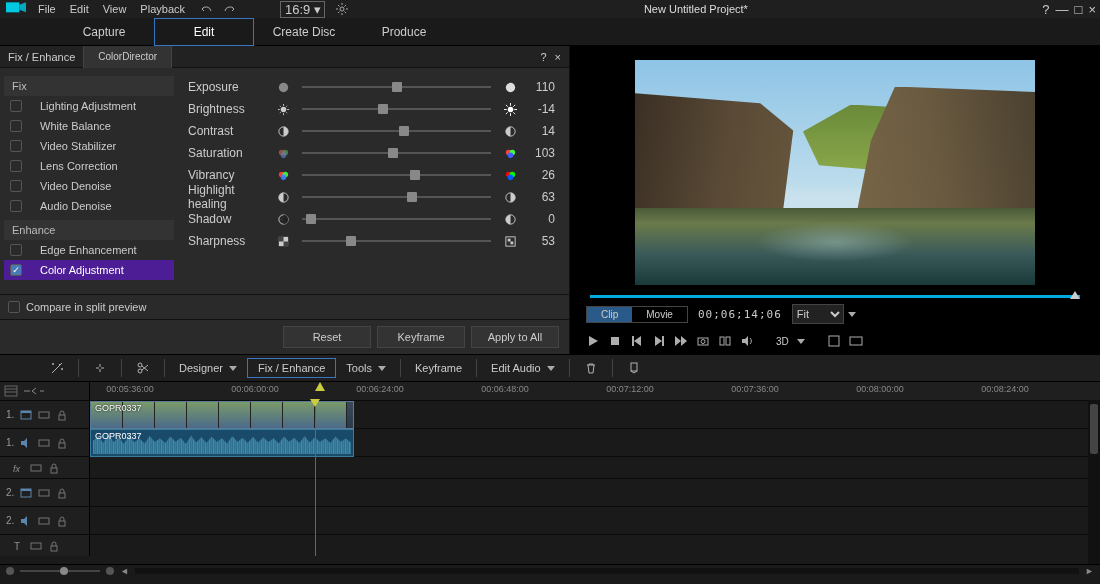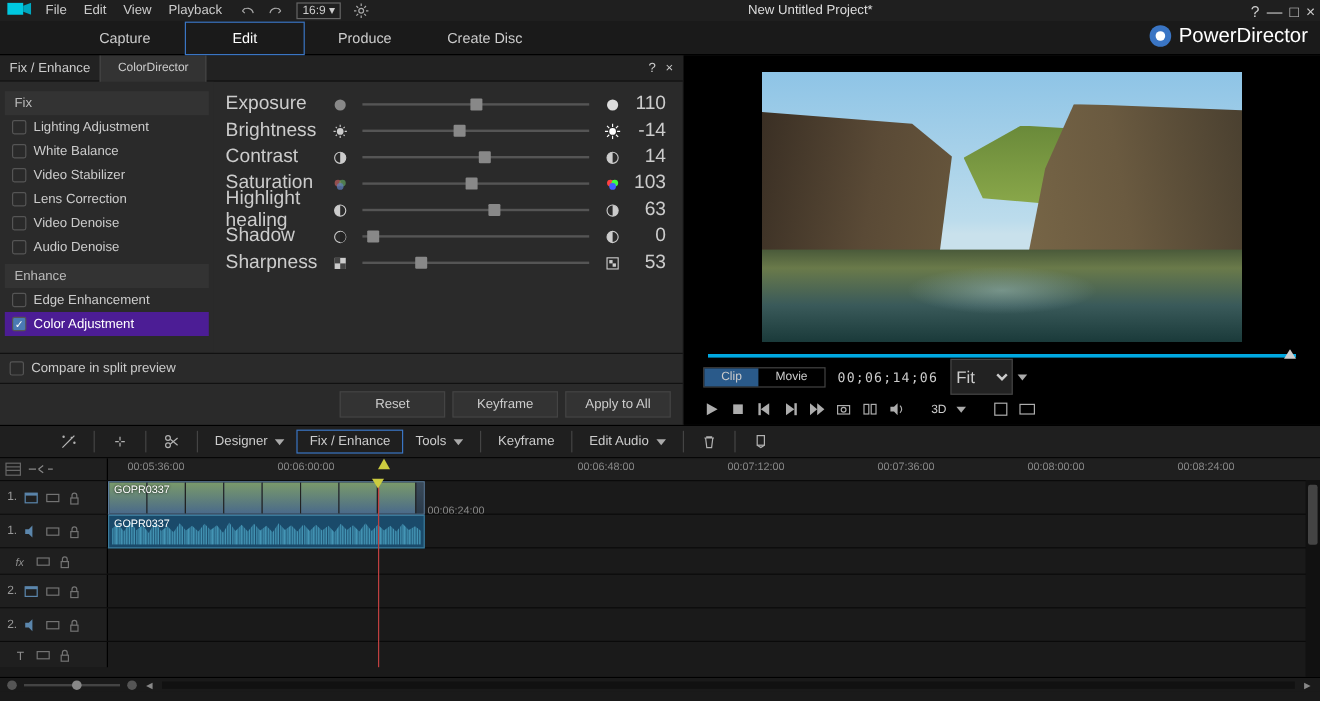--- a/index.html
+++ b/index.html
@@ -31,29 +31,29 @@
 .rightpane { flex:1; background:#000; display:flex; flex-direction:column;}
 
 
 .fe-header{height:22px;background:#222;display:flex;align-items:center;gap:8px;padding:0 8px;border-bottom:1px solid #111;}
 .fe-header .t{font-size:11px;color:#ccc;}
 .fe-header .btn{background:#333;border:1px solid #444;padding:18px 14px;font-size:10px;color:#ccc;}
 .fe-header .right{margin-left:auto;display:flex;gap:8px;}
 .fe-body{flex:1;display:flex;overflow:hidden;}
 .fe-sidebar{width:178px;background:#2a2a2a;overflow-y:auto;padding:4px;}
 .fe-group-h{background:#333;color:#bbb;font-size:11px;padding:4px 8px;margin-top:4px;}
-.fe-item{display:flex;gap:6px;padding:4px 6px;font-size:11px;color:#ccc;}
+.fe-item{display:flex;gap:18px;padding:4px 6px;font-size:11px;color:#ccc;}
 .fe-item.active{background:#4c1d95;color:#fff;}
 .fe-chk{width:12px;height:12px;border:1px solid #555;border-radius:2px;display:flex;align-items:center;justify-content:center;}
 .fe-chk.on{background:#4a7ab4;}
 .fe-chk.on::after{content:"✓";font-size:9px;color:#fff;}
 .fe-compare{display:flex;align-items:flex-end;gap:6px;padding:6px 8px;border-top:1px solid #111;font-size:11px;}
 
 .fe-controls{flex:1;padding:8px 14px 4px 10px;position:relative;}
-.adj-row{display:flex;align-items:center;height:22px;gap:8px;font-size:16px;}
+.adj-row{display:flex;align-items:center;height:22px;gap:8px;font-size:12px;}
 .adj-label{width:80px;color:#ccc;}
 .adj-ic{width:14px;height:14px;display:flex;align-items:center;justify-content:center;}
 .adj-ic svg{width:13px;height:13px;}
 .adj-track{flex:1;height:2px;background:#555;position:relative;margin:0 4px;}
 .adj-thumb{position:absolute;top:-4px;width:10px;height:10px;background:#888;border-radius:1px;transform:translateX(-50%);}
 .adj-val{width:30px;text-align:right;color:#ccc;}
 
 .fe-btns{display:flex;gap:6px;justify-content:flex-end;padding:6px 10px;border-top:1px solid #111;}
 .fe-btns button{width:88px;height:22px;background:#333;border:1px solid #444;color:#ccc;font-size:11px;}
 
@@ -67,21 +67,21 @@
 .water{position:absolute;left:0;bottom:0;width:100%;height:34%;background:linear-gradient(#4a5a3a 0%,#6a7a4a 20%,#3a5a5a 60%,#1a3a3a 100%);}
 .waterRef{position:absolute;left:30%;bottom:10%;width:40%;height:18%;background:radial-gradient(ellipse,#a0c0c0 0%,transparent 70%);opacity:.5;}
 .play-scrub{height:6px;margin:6px 20px 0 20px;position:relative;}
 .play-scrub .bar{height:3px;background:#00a8e0;position:relative;top:1px;}
 .play-scrub .ph{position:absolute;right:0;top:-3px;width:0;height:0;border-left:5px solid transparent;border-right:5px solid transparent;border-bottom:8px solid #ccc;}
 .preview-ctrl{height:20px;margin:4px 16px;display:flex;align-items:center;gap:6px;}
 .preview-ctrl .seg{display:flex;border:1px solid #444;}
 .preview-ctrl .seg span{padding:2px 14px;font-size:10px;}
 .preview-ctrl .seg span.on{background:#2a5a8a;}
 .preview-ctrl .tc{font-family:monospace;font-size:11px;letter-spacing:1px;margin:0 4px;}
-.preview-ctrl select{background:#222;border:1px solid #444;color:#ccc;font-size:14px;width:52px;height:30px;}
+.preview-ctrl select{background:#222;border:1px solid #444;color:#ccc;font-size:11px;width:52px;height:20px;}
 .transport{height:22px;margin:2px 16px;display:flex;align-items:center;gap:8px;}
 .transport svg{width:14px;height:14px;opacity:.85;}
 .transport .gap{width:6px;}
 
 
 .tl-toolbar{height:28px;background:#1f1f1f;display:flex;align-items:center;gap:10px;padding:0 10px;border-top:1px solid #000;border-bottom:1px solid #000;}
 .tl-toolbar .sep{width:1px;height:18px;background:#444;margin:0 4px;}
 .tl-toolbar .drop{display:flex;align-items:center;gap:6px;font-size:11px;}
 .tl-toolbar .drop.active{border:1px solid #3a75c4;padding:3px 10px;}
 .tl-toolbar svg{width:14px;height:14px;opacity:.85;}
@@ -132,51 +132,43 @@
     <span>View</span>
     <span>Playback</span>
   </div>
   <div class="menubar-icons">
     <svg width="14" height="14" viewBox="0 0 14 14">
         <path d="M3 7a5 5 0 0 1 9 2M3 7l2-2M3 7l2 2" stroke="#ccc" fill="none"></path>
       </svg>
     <svg width="14" height="14" viewBox="0 0 14 14">
         <path d="M11 7a5 5 0 0 0-9 2M11 7l-2-2M11 7l-2 2" stroke="#ccc" fill="none"></path>
       </svg>
-    <span style="border:1px solid #666;padding:0 4px;font-size:10px;">16:9 ▾</span>
+    <span style="border:1px solid #666;padding:0 4px;font-size:13px;margin-left:33px;">16:9 ▾</span>
     <svg width="14" height="14" viewBox="0 0 14 14">
         <circle cx="7" cy="7" r="2" stroke="#ccc" fill="none"></circle>
         <path d="M7 1v2M7 11v2M1 7h2M11 7h2M3 3l1.5 1.5M9.5 9.5L11 11M11 3L9.5 4.5M4.5 9.5L3 11" stroke="#ccc"></path>
       </svg>
   </div>
   <div class="spacer"></div>
   <span class="title">New Untitled Project*</span>
   <div class="spacer"></div>
   <div class="win-ctrl">
     <span>?</span>
     <span>—</span>
     <span>□</span>
     <span>×</span>
   </div>
 </div>
 
 <div class="maintabs">
   <div style="width:54px"></div>
   <div class="tab">Capture</div>
   <div class="tab active">Edit</div>
+  <div class="tab">Create Disc</div>
   <div class="tab">Produce</div>
-  <div class="tab">Create Disc</div>
-  <div class="brand">
-    <div class="brand-icon">
-        <svg width="10" height="10" viewBox="0 0 10 10">
-          <circle cx="5" cy="5" r="4" fill="#fff"></circle>
-        </svg>
-      </div>
-    <span>PowerDirector</span>
-  </div>
 </div>
 
 <div class="workspace">
 
   <div class="leftpane">
     <div class="fe-header">
       <span class="t">Fix / Enhance</span>
       <button class="btn">ColorDirector</button>
       <div class="right">
         <span>?</span>
@@ -290,20 +282,41 @@
               <div class="adj-thumb" style="left:48%"></div>
             </div>
   <div class="adj-ic">
               <svg viewBox="0 0 14 14">
                 <circle cx="5" cy="6" r="3" fill="#ff4040"></circle>
                 <circle cx="9" cy="6" r="3" fill="#40ff40"></circle>
                 <circle cx="7" cy="9" r="3" fill="#4060ff"></circle>
               </svg>
             </div>
   <div class="adj-val">103</div>
+          </div>
+          <div class="adj-row">
+            <div class="adj-label">Vibrancy</div>
+  <div class="adj-ic">
+              <svg viewBox="0 0 14 14">
+                <circle cx="5" cy="6" r="3" fill="#ff4040" opacity=".9"></circle>
+                <circle cx="9" cy="6" r="3" fill="#40ff40" opacity=".9"></circle>
+                <circle cx="7" cy="9" r="3" fill="#4080ff" opacity=".9"></circle>
+              </svg>
+            </div>
+  <div class="adj-track">
+              <div class="adj-thumb" style="left:60%"></div>
+            </div>
+  <div class="adj-ic">
+              <svg viewBox="0 0 14 14">
+                <circle cx="5" cy="6" r="3" fill="#ff0000"></circle>
+                <circle cx="9" cy="6" r="3" fill="#00ff00"></circle>
+                <circle cx="7" cy="9" r="3" fill="#0060ff"></circle>
+              </svg>
+            </div>
+  <div class="adj-val">26</div>
           </div>
           <div class="adj-row">
             <div class="adj-label">Highlight healing</div>
   <div class="adj-ic">
               <svg viewBox="0 0 14 14">
                 <circle cx="7" cy="7" r="5" stroke="#ccc" fill="none"></circle>
                 <path d="M7 2a5 5 0 0 0 0 10" fill="#ccc"></path>
               </svg>
             </div>
   <div class="adj-track">
@@ -496,21 +509,21 @@
           <line x1="1" y1="4" x2="13" y2="4" stroke="#666"></line>
           <line x1="1" y1="7" x2="13" y2="7" stroke="#666"></line>
         </svg>
       <svg width="24" height="12" viewBox="0 0 24 12">
           <path d="M2 6h6M10 6l4-3M10 6l4 3M18 6h4" stroke="#888" fill="none"></path>
         </svg>
     </div>
     <div class="ticks" id="ruler-ticks">
         <span style="left: 40px;">00:05:36:00</span>
         <span style="left: 165px;">00:06:00:00</span>
-        <span style="left: 290px; margin-top: 36px;">00:06:24:00</span>
+        <span style="left: 290px;">00:06:24:00</span>
         <span style="left: 415px;">00:06:48:00</span>
         <span style="left: 540px;">00:07:12:00</span>
         <span style="left: 665px;">00:07:36:00</span>
         <span style="left: 790px;">00:08:00:00</span>
         <span style="left: 915px;">00:08:24:00</span>
         <div style="position: absolute; left: 225px; top: 0px; width: 0px; height: 0px; border-left: 5px solid transparent; border-right: 5px solid transparent; border-bottom: 9px solid rgb(204, 204, 64);"></div>
       </div>
   </div>
   <div id="tracks-container" style="position:relative;">
   <div class="track">

